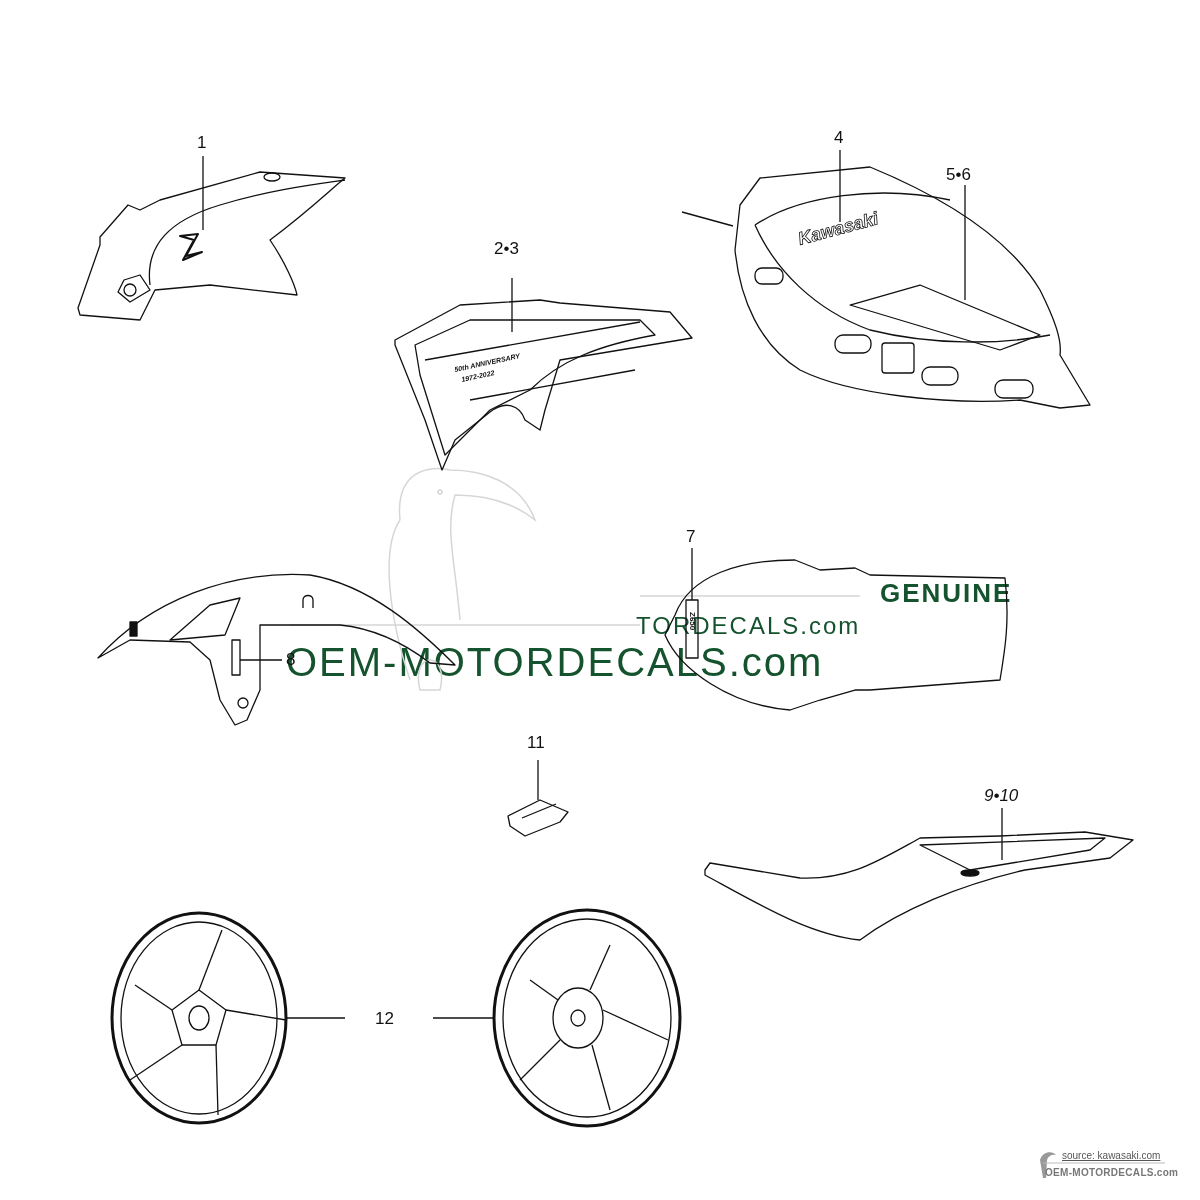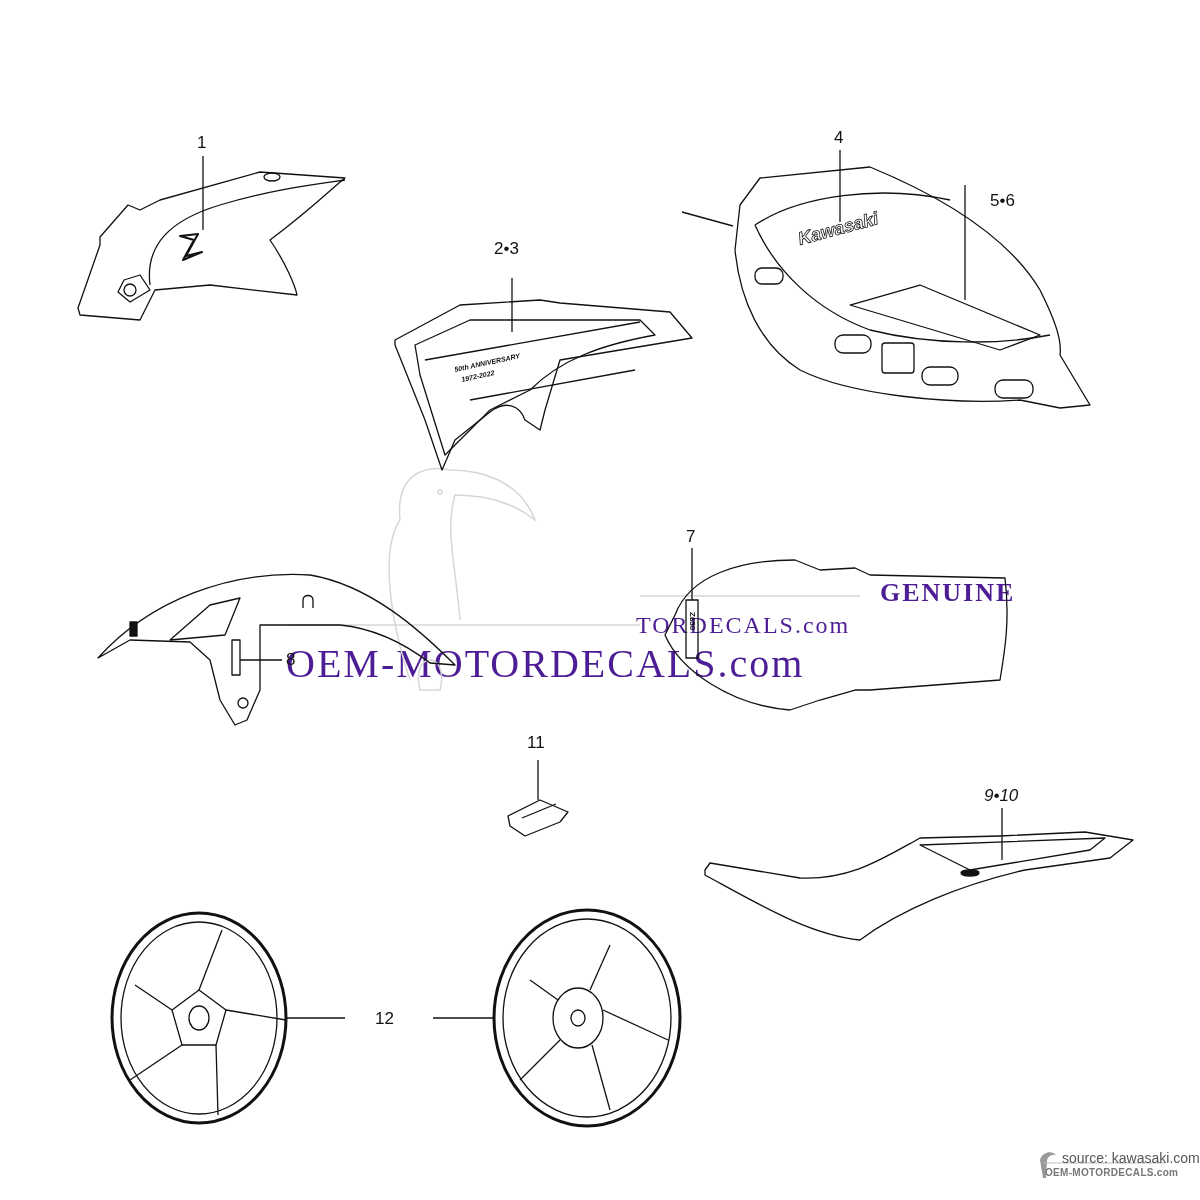--- a/index.html
+++ b/index.html
@@ -1,22 +1,22 @@
 <!DOCTYPE html>
 <html><head>
 <meta charset="utf-8">
 <style>
   html, body { margin:0; padding:0; background:#ffffff; }
   body { width:1200px; height:1200px; position:relative; overflow:hidden;
          font-family: "Liberation Sans", sans-serif; color:#111; }
   .canvas { position:absolute; left:0; top:0; width:1200px; height:1200px; }
   .callout { position:absolute; font-size:17px; color:#111; white-space:nowrap; }
-  .wm { position:absolute; font-family:Liberation Serif, serif; color:#4c1d95;
+  .wm { position:absolute; font-family:Liberation Sans, sans-serif; color:#14532d;
         letter-spacing:2px; font-weight:300; }
-  .src { position:absolute; font-size:14px; color:#555; }
+  .src { position:absolute; font-size:10px; color:#555;text-decoration:underline; }
   .src2 { position:absolute; font-size:10px; color:#777; font-weight:bold; letter-spacing:0.3px; }
   svg text { font-family:"Liberation Sans", sans-serif; }
 </style>
 </head>
 <body>
 
 <div class="canvas">
 
   <div class="wm" style="left:880px;top:578px;font-size:26px;font-weight:bold;">GENUINE</div>
   <div class="wm" style="left:636px;top:612px;font-size:24px;">TORDECALS.com</div>
@@ -126,21 +126,21 @@
 
     <g fill="#999" stroke="none">
       <path d="M1040 1160 C1042 1152 1052 1150 1056 1155 C1052 1154 1048 1156 1047 1160 L1046 1178 L1043 1178 Z"></path>
     </g>
     <line x1="1043" y1="1163" x2="1165" y2="1163" stroke="#bbb" stroke-width="1"></line>
   </svg>
 
   <div class="callout" style="left:197px;top:133px;">1</div>
   <div class="callout" style="left:494px;top:239px;">2•3</div>
   <div class="callout" style="left:834px;top:128px;">4</div>
-  <div class="callout" style="left:990px;top:165px;margin-top:26px;">5•6</div>
+  <div class="callout" style="left:946px;top:165px;">5•6</div>
   <div class="callout" style="left:686px;top:527px;">7</div>
   <div class="callout" style="left:286px;top:650px;">8</div>
   <div class="callout" style="left:984px;top:786px;font-style:italic;">9•10</div>
   <div class="callout" style="left:527px;top:733px;">11</div>
   <div class="callout" style="left:375px;top:1009px;">12</div>
 
   <div class="src" style="left:1062px;top:1150px;">source: kawasaki.com</div>
   <div class="src2" style="left:1045px;top:1167px;">OEM-MOTORDECALS.com</div>
 </div>
 

